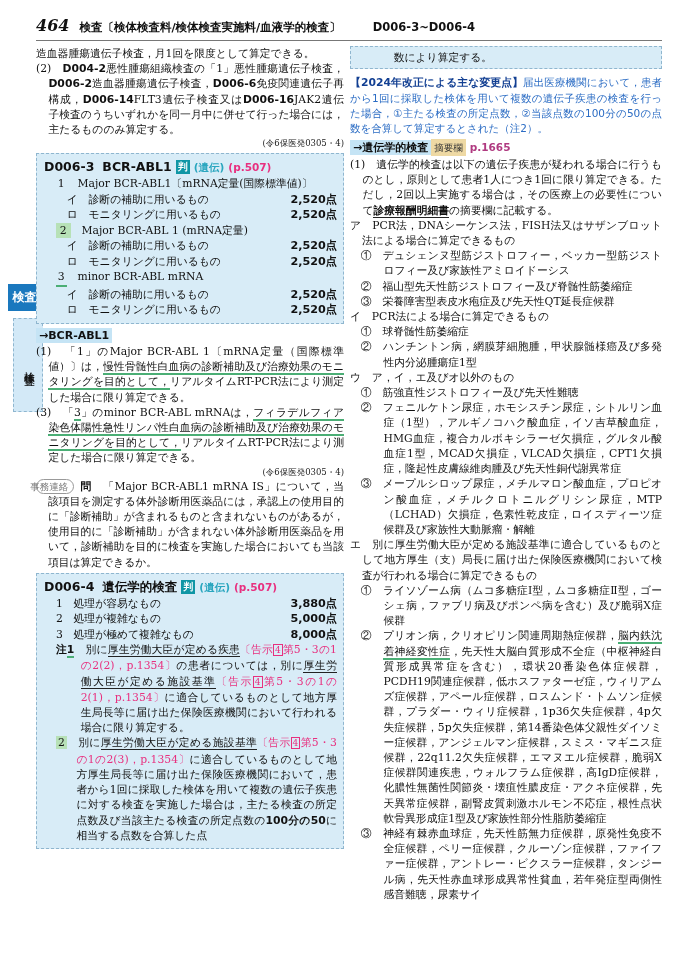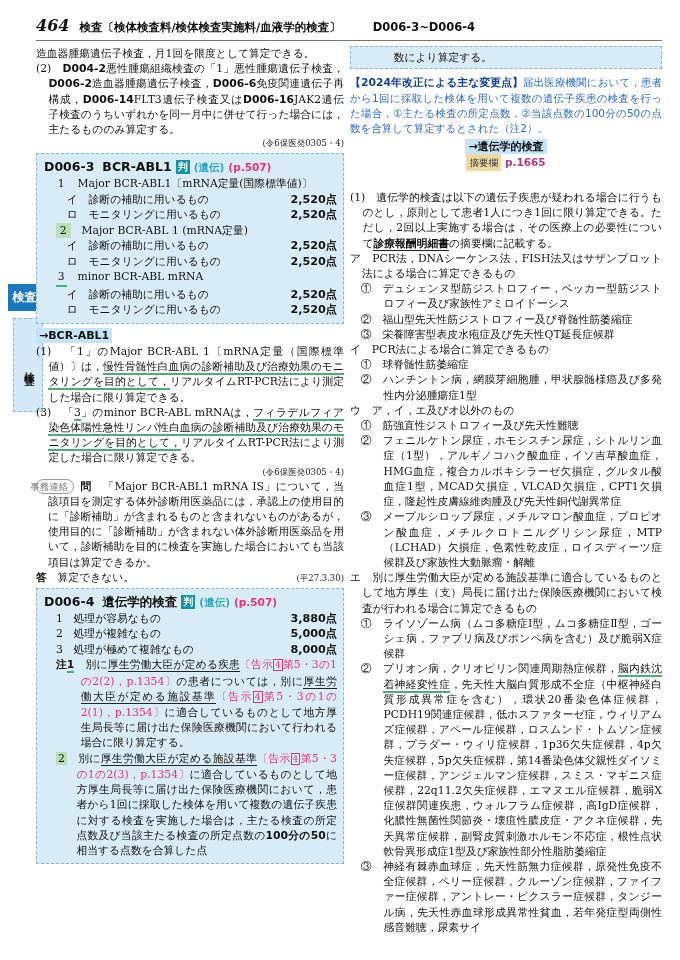--- a/index.html
+++ b/index.html
@@ -44,21 +44,21 @@
   .bbu{font-family:"DejaVu Sans",sans-serif;font-weight:bold;border-bottom:1px solid #222;}
   .m{color:#e8307f;}
   .mb{color:#e8307f;border:1px solid #e8307f;padding:0 1px;font-size:9px;}
   .bd{font-family:"DejaVu Sans",sans-serif;font-weight:bold;}
   .boxnote{padding-left:3em;text-indent:-3em;line-height:15.2px;}
   .boxnote2{padding-left:3em;text-indent:-1.9em;line-height:15.2px;}
   .notelbl{font-family:"DejaVu Sans",sans-serif;font-weight:bold;}
   
   .anchor{display:inline-block;background:#c5e4f5;font-family:"DejaVu Sans",sans-serif;
           font-weight:bold;font-size:11px;padding:0 3px;line-height:15px;}
-  .anchor-row{display:flex;align-items:center;margin:2px 0 19px 0;flex-direction:column;}
+  .anchor-row{display:flex;align-items:center;margin:2px 0 1px 0;}
   .sumlbl{display:inline-block;background:#eed9a4;font-family:"DejaVu Sans",sans-serif;
           font-size:9.5px;padding:1px 3px;color:#333;}
   .sumref{color:#b03a80;font-family:"DejaVu Sans",sans-serif;font-weight:bold;font-size:10.5px;margin-left:4px;}
   
   .jbadge{display:inline-block;border:1px solid #999;border-radius:9px;padding:0 5px;color:#777;
           font-family:"DejaVu Sans",sans-serif;font-size:9.5px;line-height:13px;margin-right:6px;}
   .qa-num{font-family:"DejaVu Sans",sans-serif;font-weight:bold;}
   .ansline{display:flex;justify-content:space-between;align-items:baseline;}
   
   .contbox{background:#d8ecf7;border:1px dashed #8fb6cf;padding:3px 6px;margin-bottom:6px;}
@@ -127,24 +127,20 @@
 
     <p class="hang"><span>(1)</span>　<span>「1」のMajor BCR-ABL 1〔mRNA定量（国際標準値）〕は，</span><span class="gu">慢性骨髄性白血病の診断補助及び治療効果のモニタリングを目的として，</span><span>リアルタイムRT-PCR法により測定した場合に限り算定できる。</span></p>
 
 
     <p class="hang"><span>(3)</span>　<span>「</span><span class="gu">3</span><span>」のminor BCR-ABL mRNAは，</span><span class="gu">フィラデルフィア染色体陽性急性リンパ性白血病の診断補助及び治療効果のモニタリングを目的として，</span><span>リアルタイムRT-PCR法により測定した場合に限り算定できる。</span></p>
 
     <div class="refline">(令6保医発0305・4)</div>
 
     <p style="padding-left:1.1em;text-indent:-1.1em;"><span class="jbadge">事務連絡</span><span class="qa-num">問</span>　<span>「Major BCR-ABL1 mRNA IS」について，当該項目を測定する体外診断用医薬品には，承認上の使用目的に「診断補助」が含まれるものと含まれないものがあるが，使用目的に「診断補助」が含まれない体外診断用医薬品を用いて，診断補助を目的に検査を実施した場合においても当該項目は算定できるか。</span></p>
 
-    <div class="ansline">
-        <span><span class="qa-num">答</span>　<span>算定できない。</span></span>
-        <span class="refline">(平27.3.30)</span>
-      </div>
 
     <div class="feebox">
       <div class="fee-head">
         <span class="fee-code">D006-4</span><span>遺伝学的検査</span><span class="hantei">判</span><span class="iden">(遺伝)</span><span class="pref">(p.507)</span>
       </div>
       <div class="fee-row2">
           <span><span>1</span>　<span>処理が容易なもの</span></span>
           <span class="pts">3,880点</span>
         </div>
       <div class="fee-row2">

